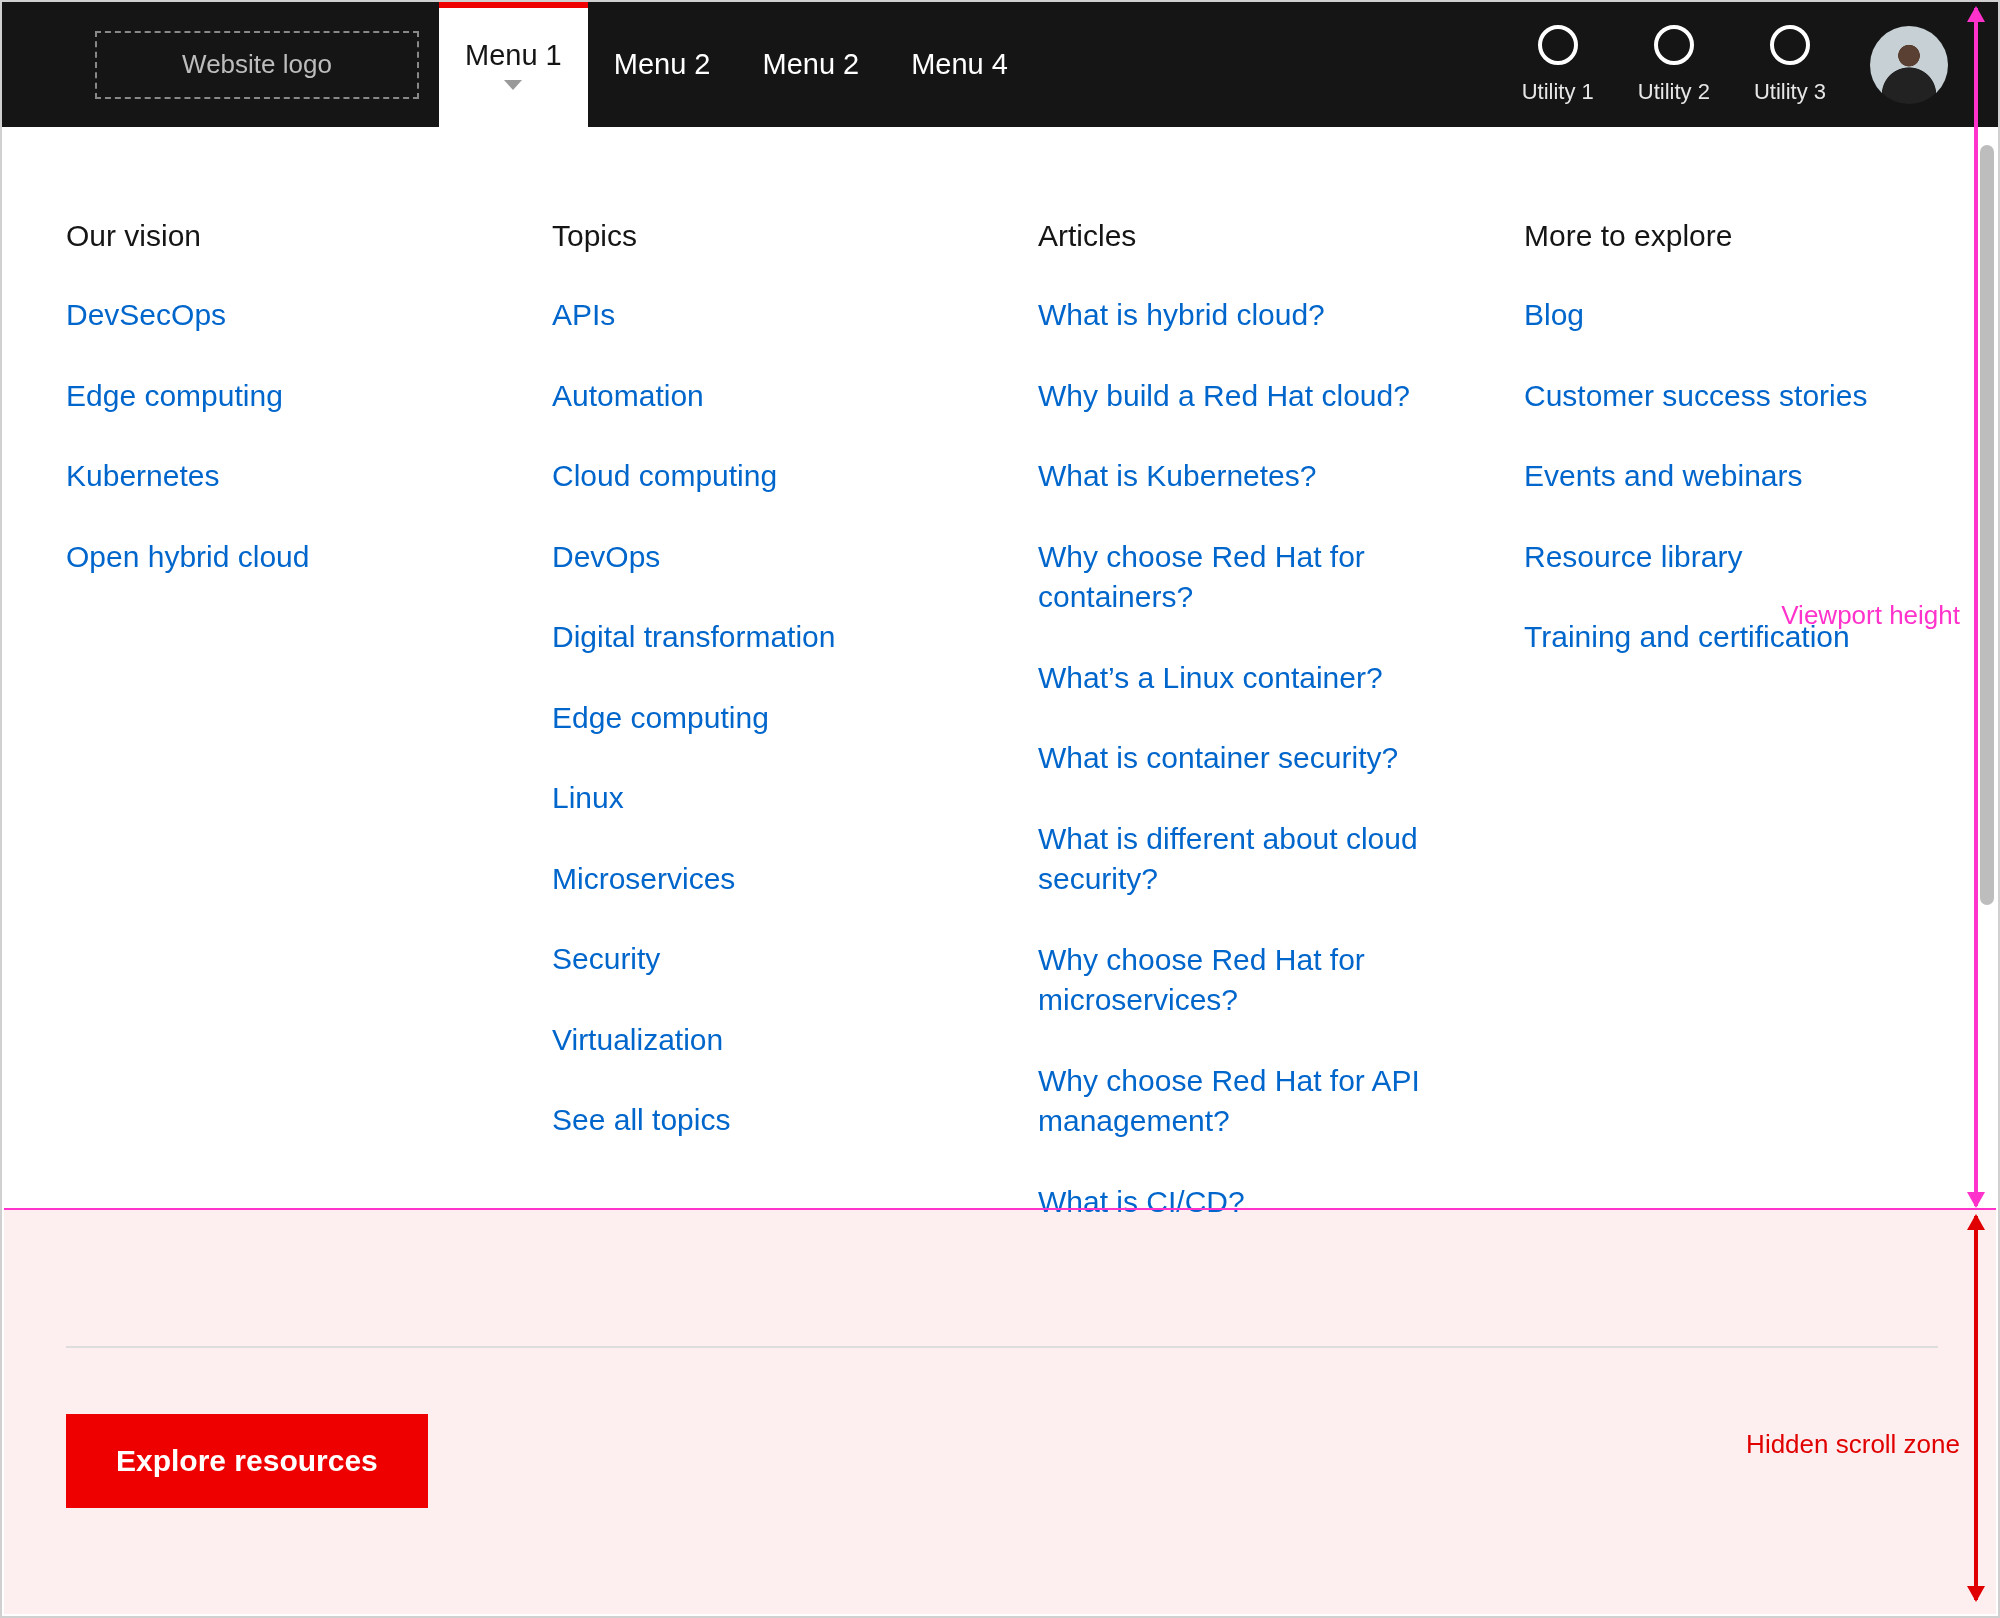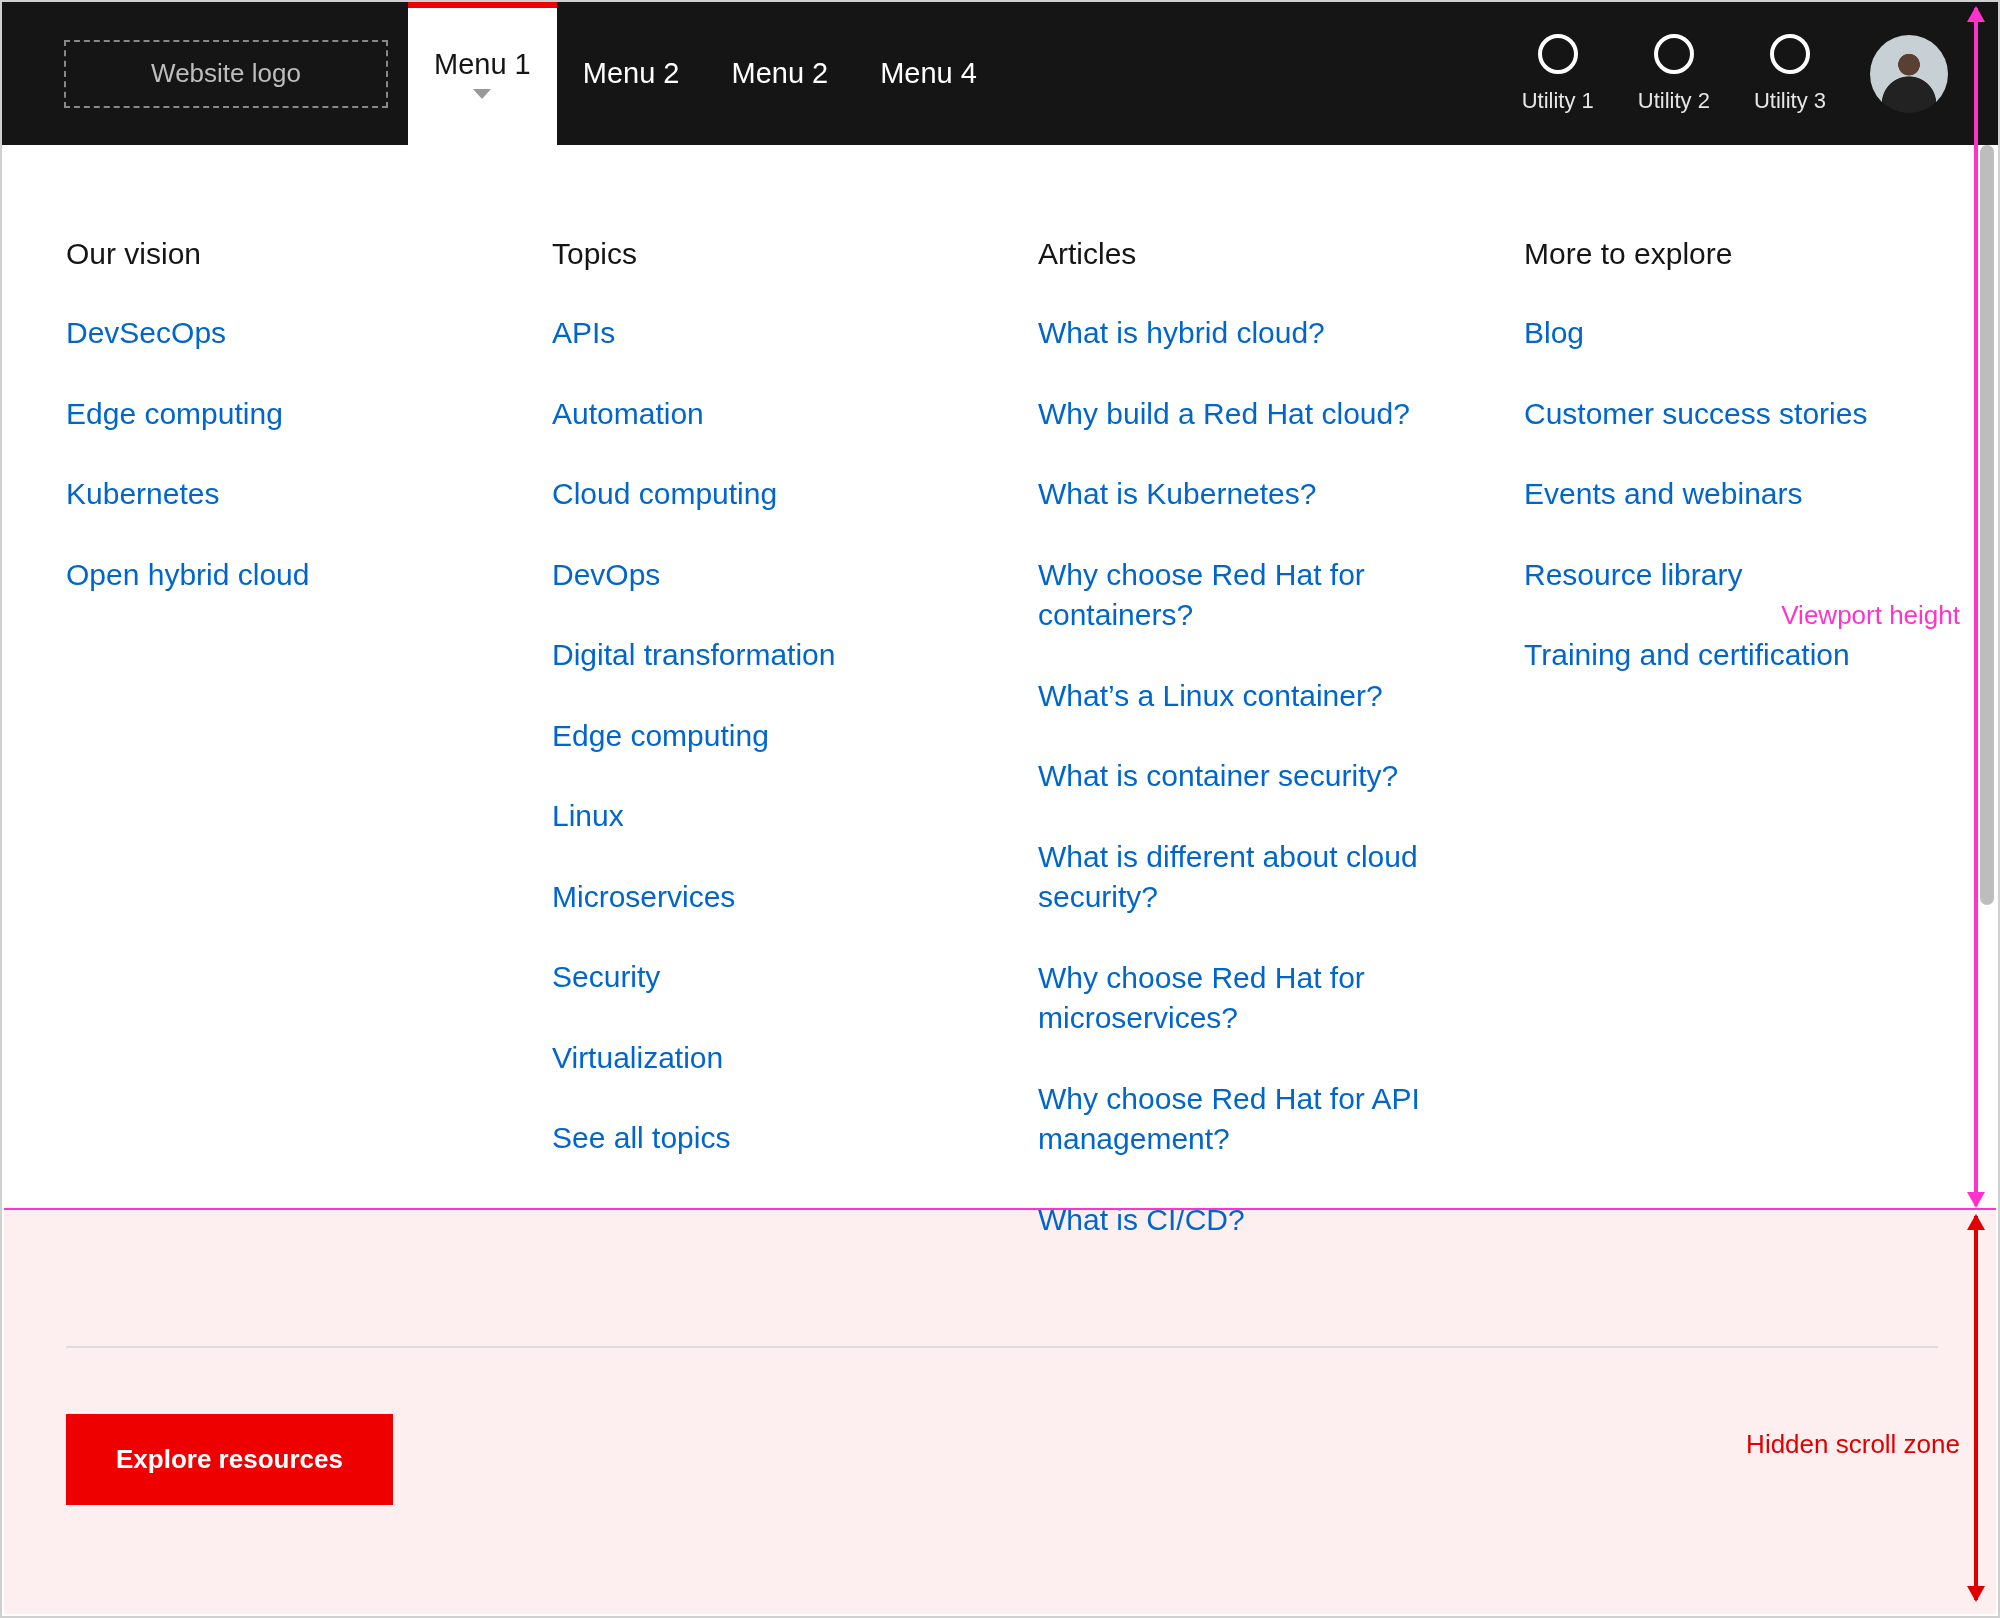--- a/index.html
+++ b/index.html
@@ -3,21 +3,21 @@
 <meta charset="utf-8">
 <style>
   * { box-sizing: border-box; margin: 0; padding: 0; }
   html, body { width: 2000px; height: 1618px; font-family: -apple-system, BlinkMacSystemFont, "Segoe UI", Helvetica, Arial, sans-serif; }
   .page {
     width: 2000px; height: 1618px; border: 2px solid #d0d0d0; position: relative; background: #fff;
   }
 
   
   .topbar {
-    height: 143px; background: #151515; display: flex; align-items: center; position: relative;
+    height: 125px; background: #151515; display: flex; align-items: center; position: relative; padding-left: 31px;
   }
   .logo-placeholder {
     margin-left: 62px; width: 324px; height: 68px; border: 2px dashed #888;
     display: flex; align-items: center; justify-content: center; color: #bdbdbd; font-size: 26px;
   }
 
   .menu-items { display: flex; height: 100%; margin-left: 20px; }
   .menu-item {
     height: 100%; display: flex; flex-direction: column; align-items: center; justify-content: center;
     padding: 0 26px; color: #fff; font-size: 29px; cursor: pointer;
@@ -91,21 +91,21 @@
   .v-arrow.red  { color: #e00000; top: 1214px; height: 384px; }
   .v-arrow.red::before { top: -2px; border-bottom: 16px solid #e00000; }
   .v-arrow.red::after  { bottom: -2px; border-top: 16px solid #e00000; }
 
   
   .rule {
     position: absolute; left: 64px; right: 60px; top: 1344px; height: 2px; background: #ddd;
   }
   .cta {
     position: absolute; left: 64px; top: 1412px; background: #e00; color: #fff; font-weight: 700;
-    font-size: 26px; padding: 30px 50px; border: none; cursor: pointer;
+    font-size: 30px; padding: 30px 50px; border: none; cursor: pointer;
   }
 
   
   .mega, .rule, .cta, .fake-scrollbar { z-index: 2; }
   .hidden-zone { z-index: 1; }
   .viewport-line, .v-arrow, .viewport-label, .hidden-label { z-index: 3; }
 </style>
 </head>
 <body>
 

